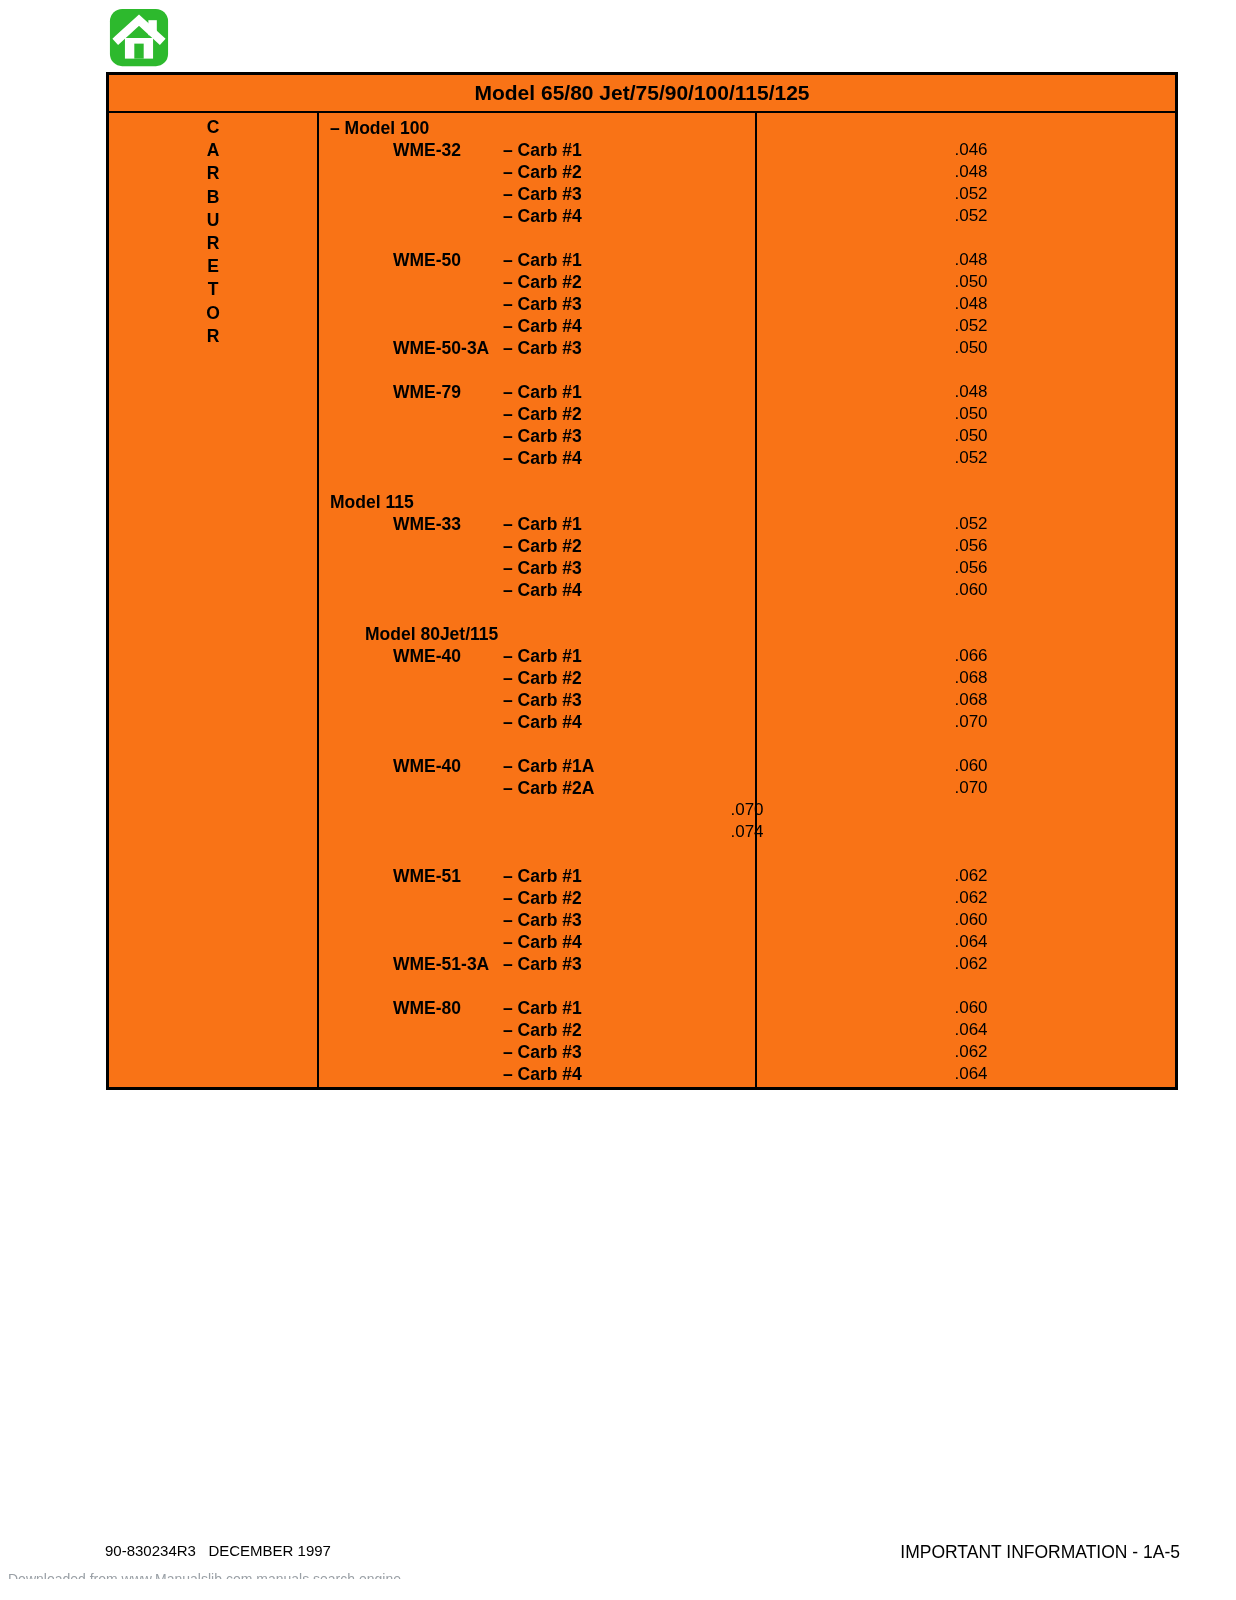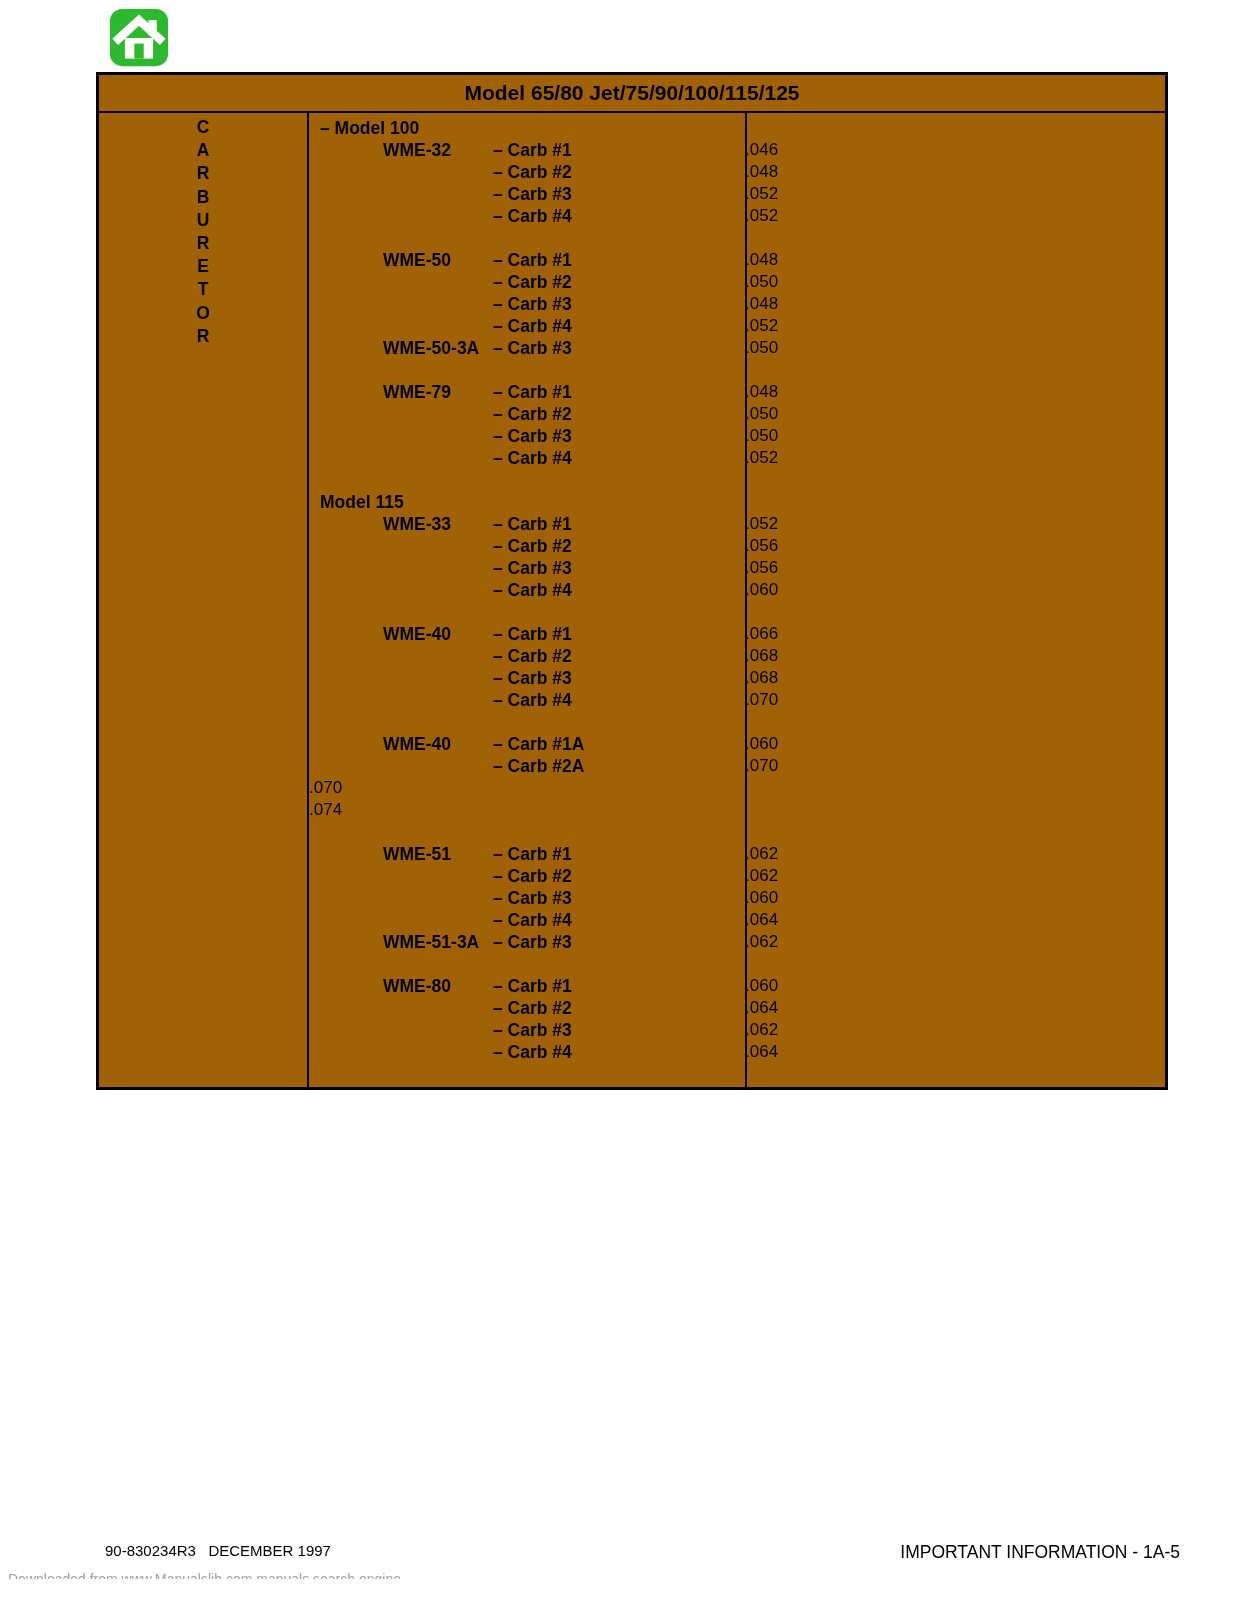--- a/index.html
+++ b/index.html
@@ -10,45 +10,45 @@
   }
   
   .home-btn{
     position:absolute;left:108px;top:8px;width:62px;height:60px;
     border:none;background:transparent;padding:0;cursor:pointer;
   }
   .home-btn svg{display:block;width:100%;height:100%;}
 
   
   .spec-table{
-    position:absolute;left:96px;top:72px;width:1072px;height:1018px;
-    border:3px solid #000;box-sizing:border-box;background:#a16207;
+    position:absolute;left:106px;top:72px;width:1072px;height:1018px;
+    border:3px solid #000;box-sizing:border-box;background:#f97316;
   }
   .tbl-header{
     height:38px;border-bottom:2px solid #000;box-sizing:border-box;
     display:flex;align-items:center;justify-content:center;
     font-weight:700;font-size:21px;
   }
   .tbl-body{position:relative;height:calc(100% - 38px);overflow:hidden;}
   .vline{position:absolute;top:0;bottom:0;width:2px;background:#000;}
   .v1{left:208px;}
   .v2{left:646px;}
 
   .col-letters{
     position:absolute;left:0;top:3px;width:208px;text-align:center;
     font-weight:700;font-size:17.5px;line-height:23.2px;
   }
   .col-rows{position:absolute;left:210px;top:4px;right:0;}
 
-  .row{display:flex;height:22px;line-height:22px;font-size:17.5px;}
+  .row{display:flex;height:22px;line-height:22px;font-size:17.5px;gap:12px;}
   .c2{width:436px;display:flex;white-space:pre;font-weight:700;box-sizing:border-box;}
   .c2 .model-1{padding-left:11px;}
   .c2 .model-2{padding-left:46px;}
   .c2 .wname{margin-left:74px;min-width:110px;}
-  .c3{flex:1;text-align:left;font-weight:400;font-size:17px;}
+  .c3{flex:1;text-align:center;font-weight:400;font-size:17px;}
 
   
   .footer-left{
     position:absolute;left:105px;top:1542px;font-size:15px;white-space:pre;
   }
   .footer-right{
     position:absolute;right:56px;top:1542px;font-size:17.5px;
   }
   
   .watermark{
@@ -173,20 +173,24 @@
         </div>
         <div class="row">
           <div class="c2"><span class="wname"></span><span class="carb">– Carb #4</span></div>
           <div class="c3">.060</div>
         </div>
         <div class="row">
           <div class="c2"></div>
           <div class="c3"></div>
         </div>
         <div class="row">
+          <div class="c2"><span class="model-2">Model 80Jet/115</span></div>
+          <div class="c3"></div>
+        </div>
+        <div class="row">
           <div class="c2"><span class="wname">WME-40</span><span class="carb">– Carb #1</span></div>
           <div class="c3">.066</div>
         </div>
         <div class="row">
           <div class="c2"><span class="wname"></span><span class="carb">– Carb #2</span></div>
           <div class="c3">.068</div>
         </div>
         <div class="row">
           <div class="c2"><span class="wname"></span><span class="carb">– Carb #3</span></div>
           <div class="c3">.068</div>

